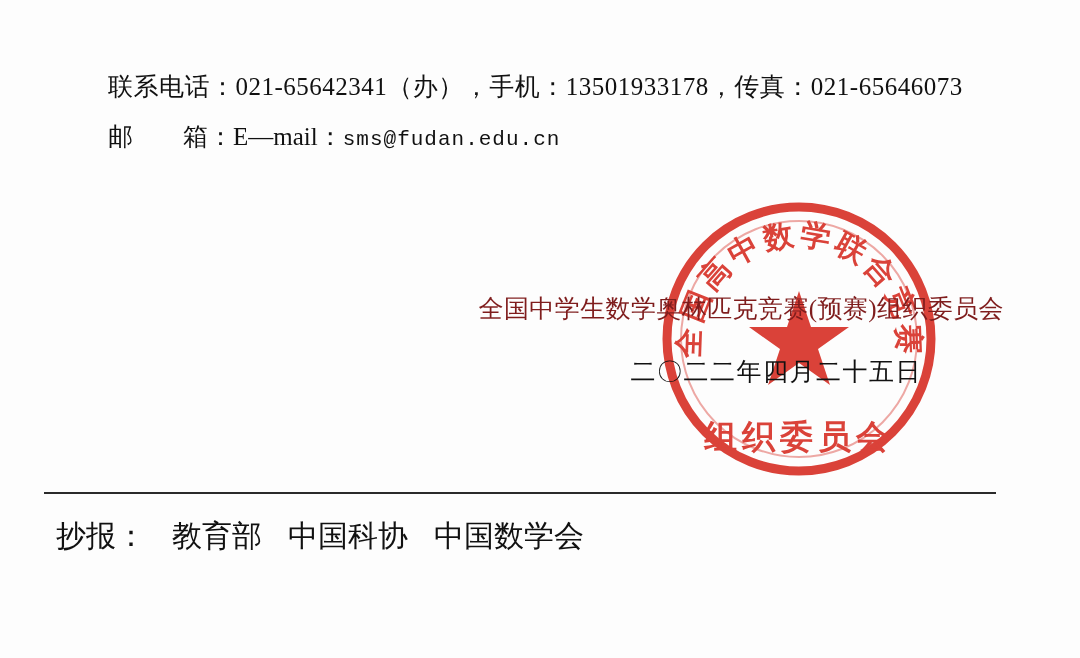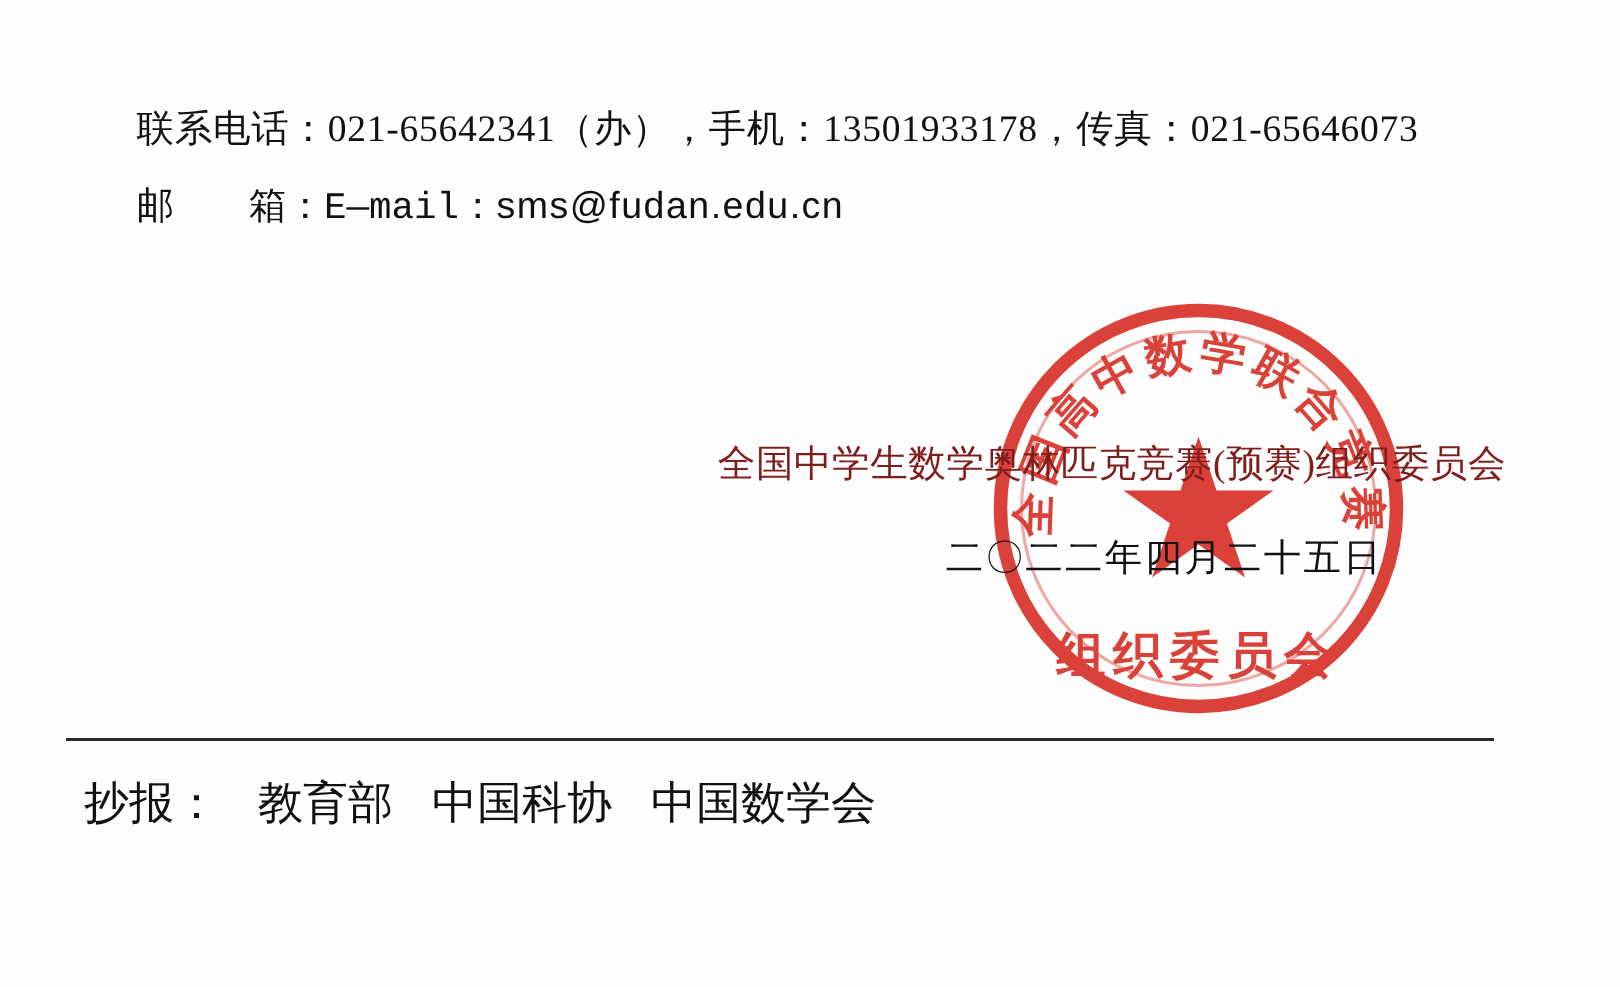--- a/index.html
+++ b/index.html
@@ -17,39 +17,38 @@
   .page {
     position: relative;
     width: 1080px;
     height: 658px;
     background: #fdfdfd;
   }
 
   
   .contact-block {
     position: absolute;
-    left: 91px;
+    left: 108px;
     top: 62px;
     width: 900px;
   }
   .contact-line {
     font-size: 25px;
     line-height: 50px;
     letter-spacing: 0.5px;
     white-space: nowrap;
     color: #111;
   }
   .mono {
-    font-family: Liberation Sans, sans-serif;
-    font-size: 25px;
+    font-family: Liberation Mono, monospace;
+    font-size: 21px;
     letter-spacing: 1px;
   }
   .label-spaced {
     letter-spacing: 0px;
-    font-family: Liberation Mono, monospace;
   }
 
   
   .sign-area {
     position: absolute;
     left: 0;
     top: 180px;
     width: 1080px;
     height: 300px;
   }

